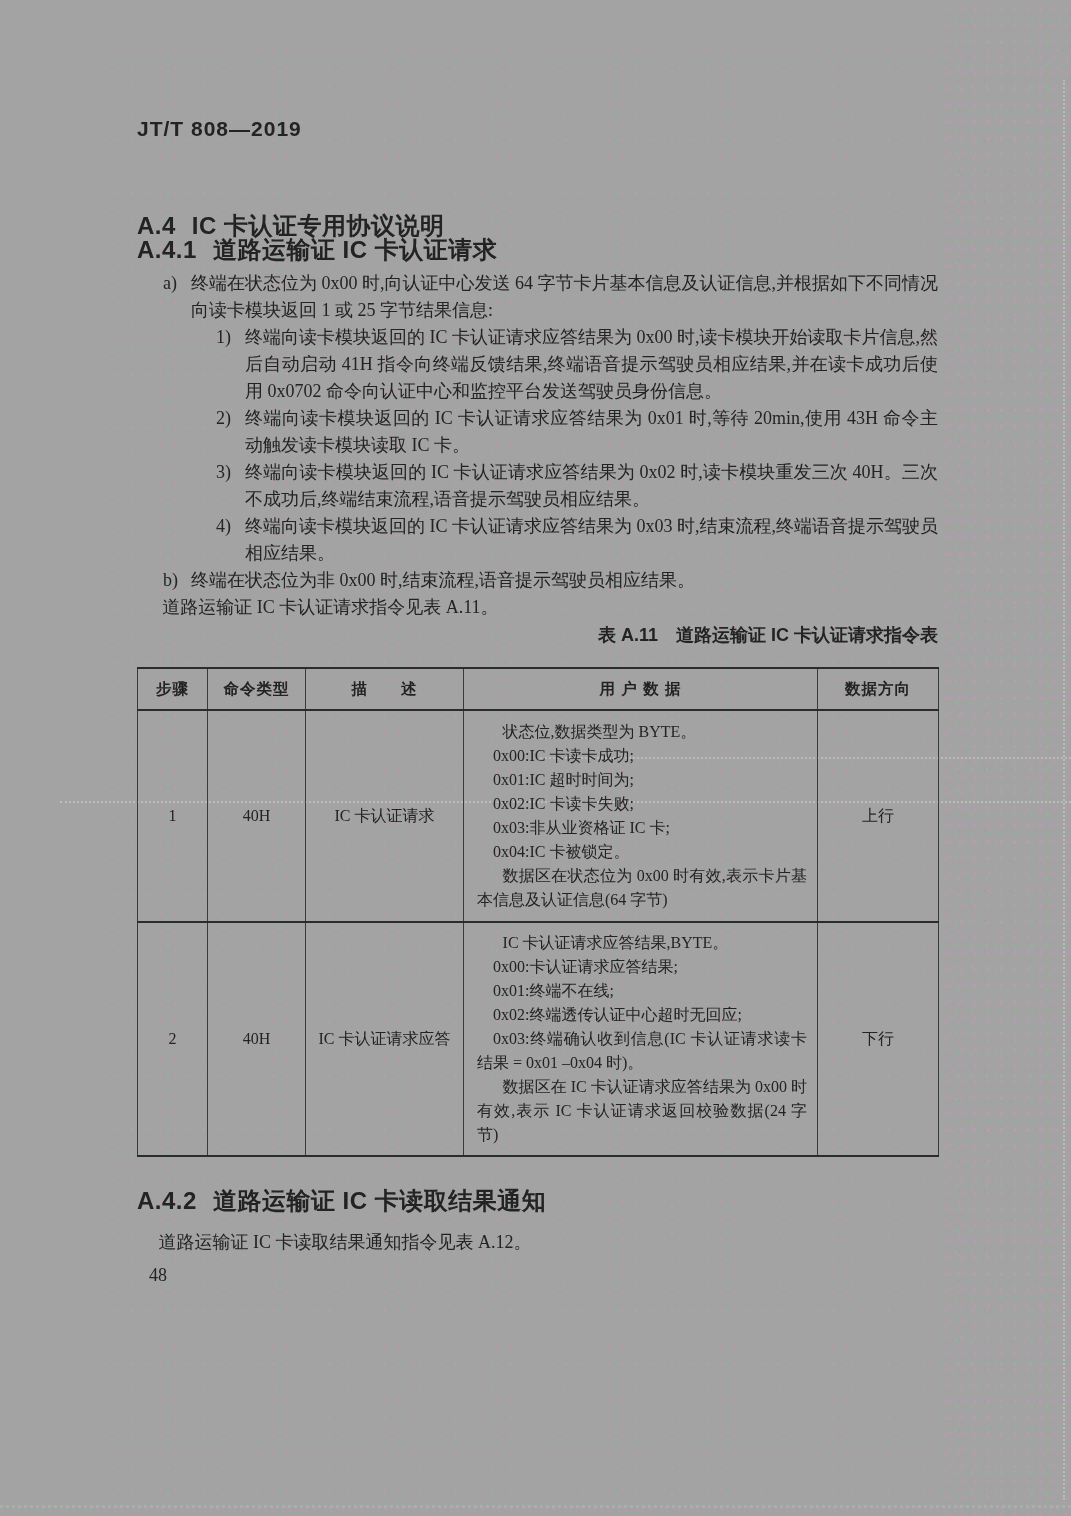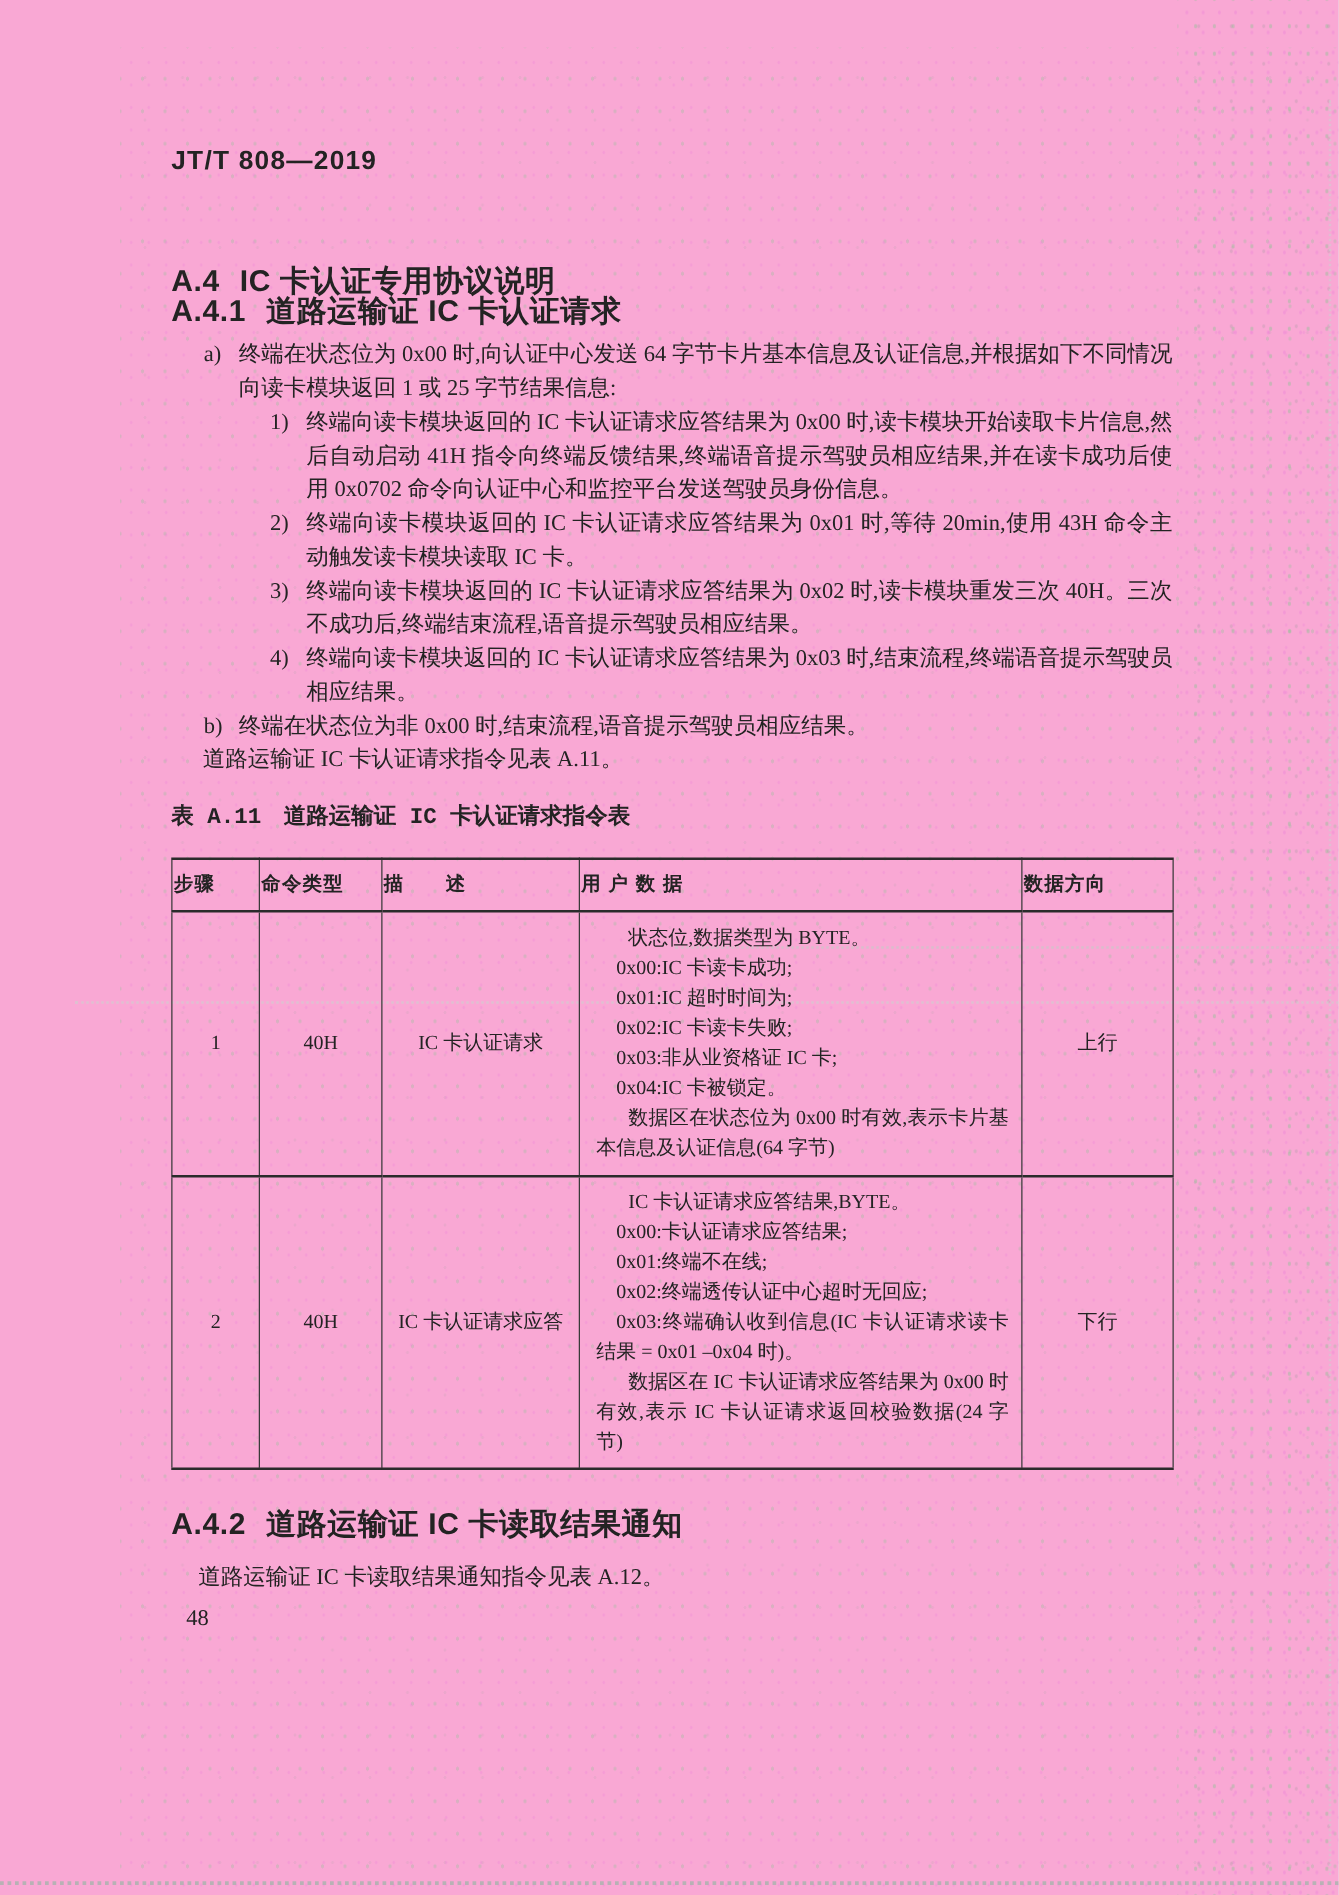--- a/index.html
+++ b/index.html
@@ -1,18 +1,18 @@
 <!DOCTYPE html>
 <html><head>
 <meta charset="utf-8">
 <style>
   html,body { margin:0; padding:0; background:#e8e8e8; }
   .page {
     position:relative; width:1071px; height:1516px; margin:0 auto;
-    background:#f9a8d4; overflow:hidden;
+    background:#a3a3a3; overflow:hidden;
     font-family:"Liberation Serif","DejaVu Serif",serif;
     color:#232323;
   }
   
   .tex {
     position:absolute; top:38px; left:96px; right:0; bottom:0;
     background-image:
       radial-gradient(rgba(236,130,216,0.30) 1px, rgba(0,0,0,0) 1.3px),
       radial-gradient(rgba(120,200,135,0.26) 1px, rgba(0,0,0,0) 1.3px),
       radial-gradient(rgba(160,160,160,0.15) 1px, rgba(0,0,0,0) 1.4px);
@@ -51,36 +51,36 @@
   .body-text { font-size:18px; line-height:27px; text-align:justify; }
   .p1 { margin-top:20px; text-indent:2em; }
   .list { margin-top:8px; }
   .li-a { display:grid; grid-template-columns:28px 1fr; margin-left:26px; }
   .li-sub { display:grid; grid-template-columns:29px 1fr; margin-left:79px; }
   .li-label { font-size:18px; line-height:27px; }
   .p2 { text-indent:1.4em; }
   .p3 { margin-top:16px; text-indent:1.2em; }
 
   .caption {
-    margin-top:21px; margin-bottom:20px; text-align:left;
-    font-family:Liberation Mono, monospace;
+    margin-top:2px; margin-bottom:20px; text-align:right;
+    font-family:Liberation Sans, sans-serif;
     font-weight:700; font-size:18px; line-height:24px;
   }
   .caption .cap-label { margin-right:18px; }
 
   table.spec {
     border-collapse:collapse; width:801px; table-layout:fixed;
     font-size:16px; line-height:24px;
     border-top:2.5px solid #2b2b2b; border-bottom:2.5px solid #2b2b2b;
     border-left:1.5px solid #2b2b2b; border-right:1.5px solid #2b2b2b;
   }
   table.spec th, table.spec td { border:1px solid #3a3a3a; }
   table.spec th {
     font-family:"Liberation Sans","DejaVu Sans",sans-serif;
-    font-weight:700; font-size:15.5px; height:38px; text-align:left;
+    font-weight:700; font-size:15.5px; height:38px; text-align:center;
     white-space:pre; border-bottom:2px solid #2b2b2b; letter-spacing:1px;
   }
   td.c { text-align:center; vertical-align:middle; }
   tr.row1 td { border-bottom:2px solid #2b2b2b; }
   td.data-cell { vertical-align:middle; padding:8px 10px 8px 13px; text-align:justify; }
   td.data-cell p { margin:0; text-indent:1em; }
   td.data-cell p.ind { text-indent:1.6em; }
   tr.row1 td, tr.row2 td { height:194px; }
 
   .page-number { margin-top:6px; margin-left:12px; font-size:18px; line-height:27px; }

